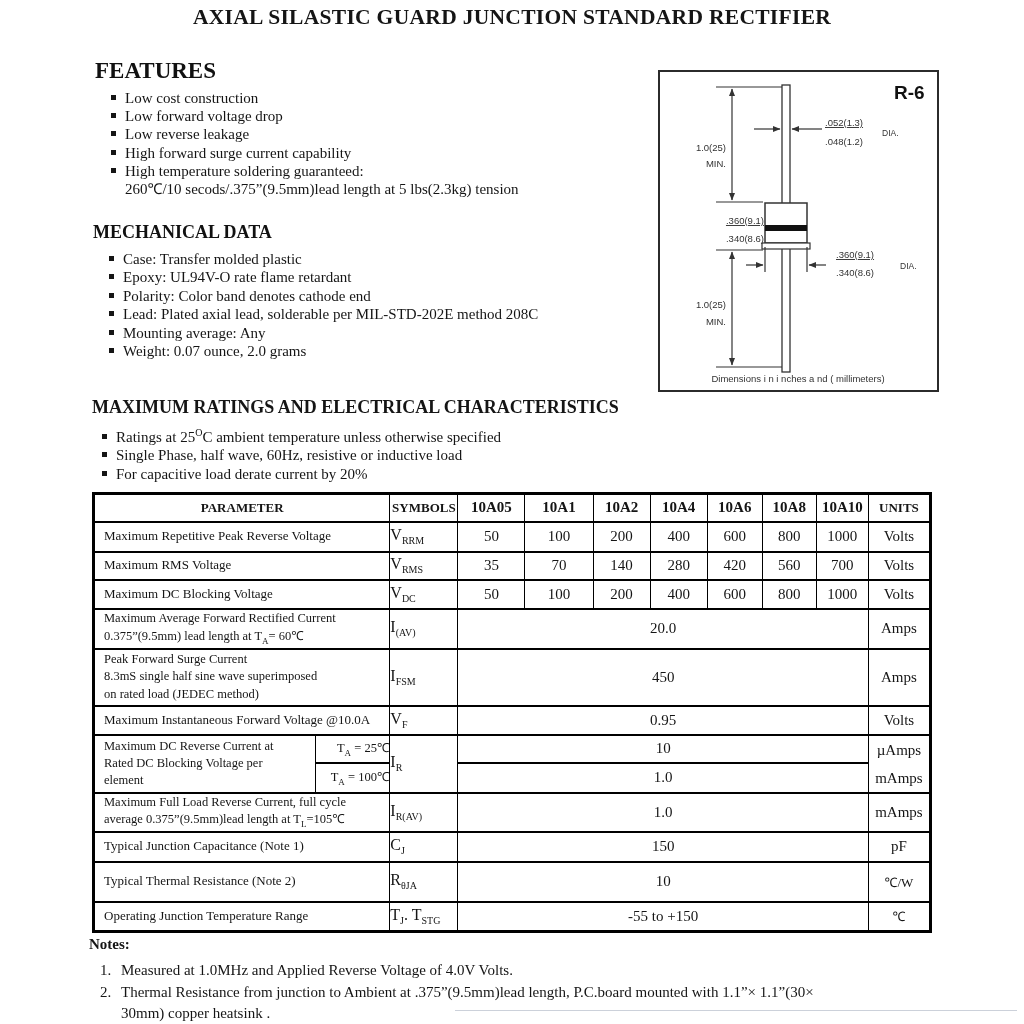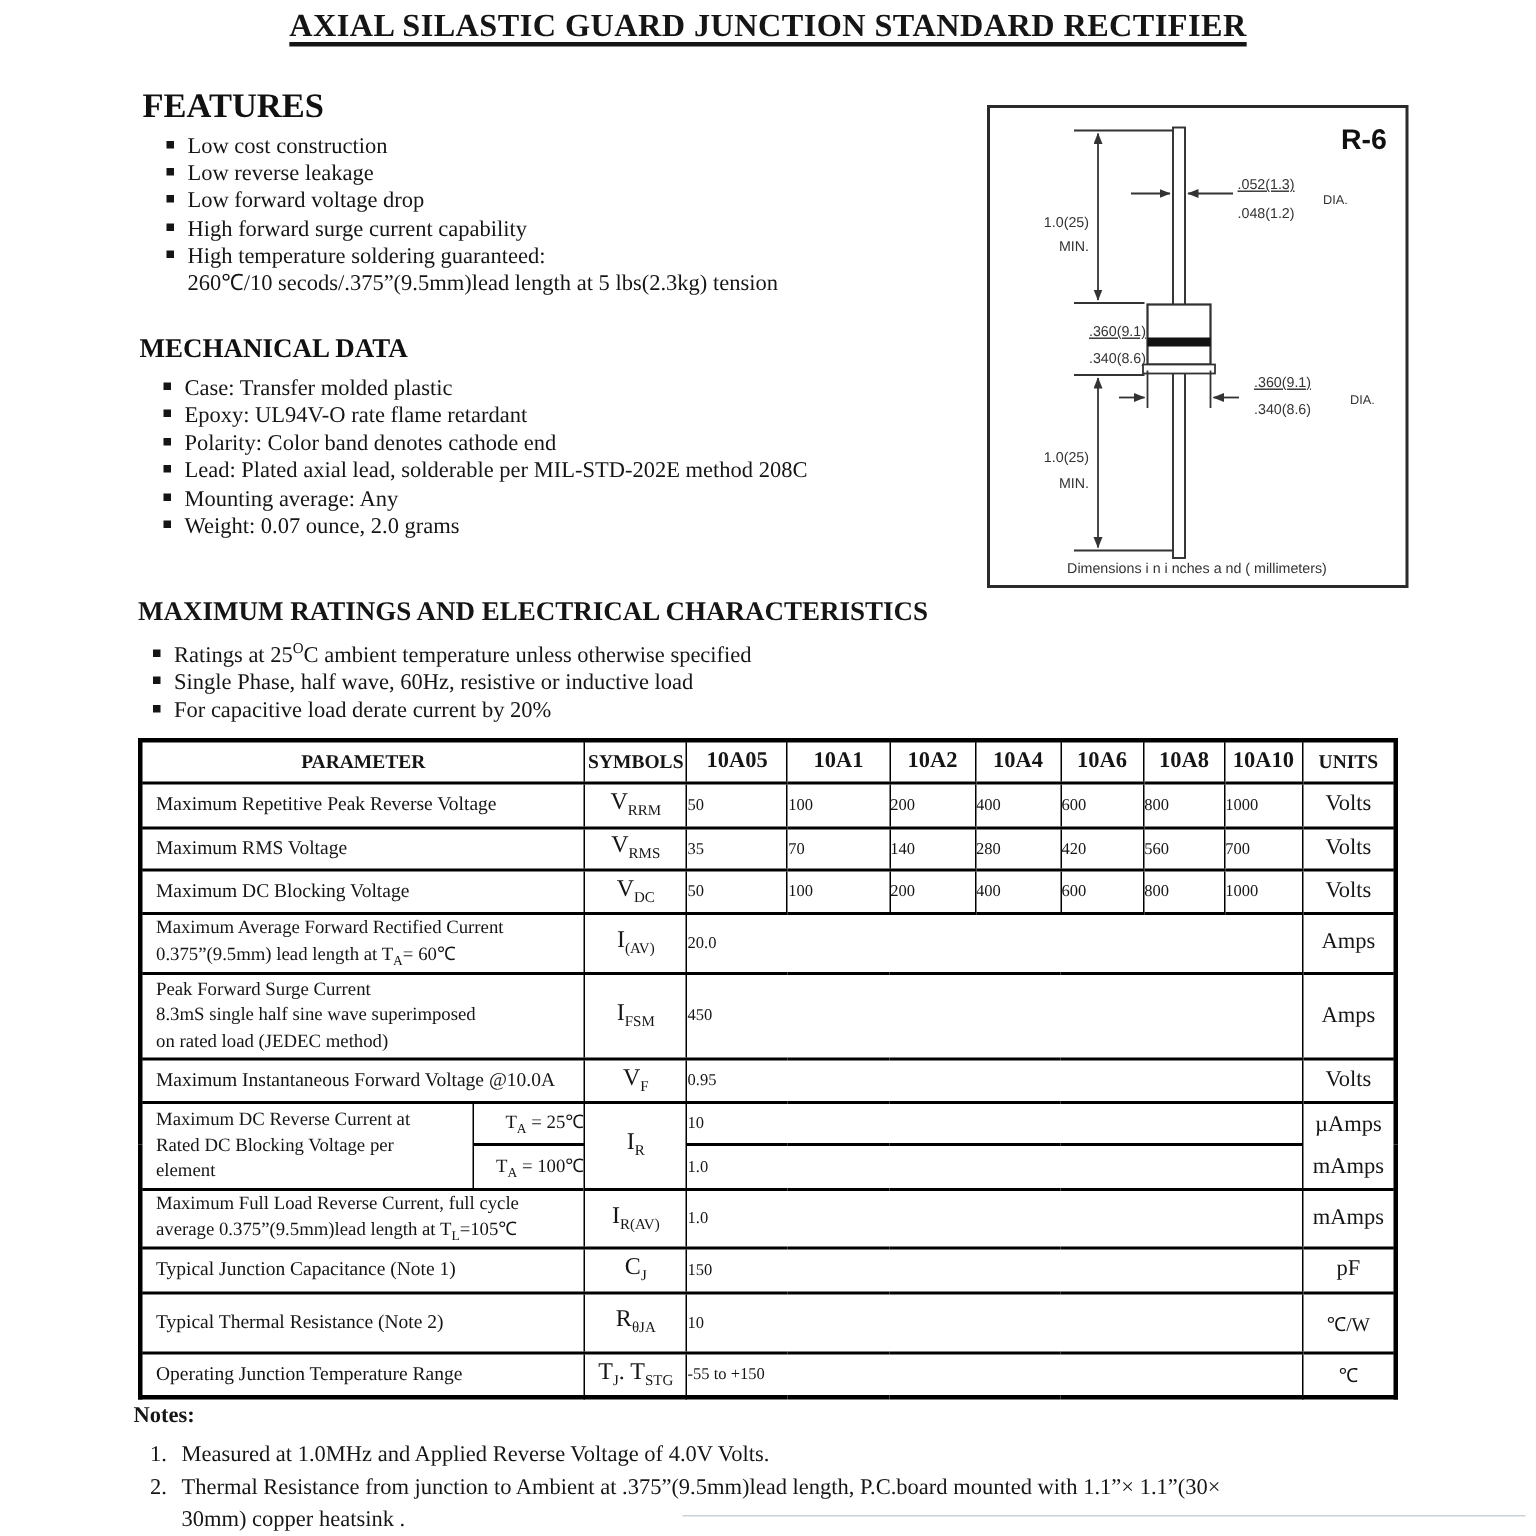--- a/index.html
+++ b/index.html
@@ -2,21 +2,21 @@
 <html><head>
 <meta charset="utf-8">
 <style>
   * { margin:0; padding:0; box-sizing:border-box; }
   html,body { width:1024px; height:1024px; }
   body { background:#ffffff; font-family:"Liberation Serif", serif; color:#151515; }
   .page { position:relative; width:1024px; height:1024px; background:#ffffff; overflow:hidden; }
 
   .title { position:absolute; top:5px; left:0; width:100%; text-align:center;
            font-size:21.5px; font-weight:700; letter-spacing:.3px; }
-  .title span { text-decoration:underline; text-decoration-thickness:2.5px; text-underline-offset:4px; }
+  .title span { text-decoration-thickness:2.5px; text-underline-offset:4px; }
 
   .section-heading { font-weight:700; color:#111; }
   ul.blist { list-style:none; }
   ul.blist li { font-size:15px; }
   .blt { display:inline-block; width:5px; height:5px; background:#151515; margin:0 9px 0 16px; vertical-align:3px; }
 
   .features { position:absolute; left:95px; top:58px; }
   .features .section-heading { font-size:23px; margin-bottom:5px; }
   .features li { line-height:18.2px; }
   .cont { margin-left:30px; font-size:15px; line-height:18.2px; }
@@ -42,22 +42,22 @@
   table.dtable { position:absolute; left:92px; top:492px; width:840px; border-collapse:collapse;
                  table-layout:fixed; background:#fff; }
   .dtable th, .dtable td { border:1px solid #000; border-top-width:2px; border-bottom-width:2px;
                            overflow:hidden; vertical-align:middle; }
   .dtable { border:3px solid #000; }
   .phead { font-size:13px; text-align:center; font-weight:700; }
   .chead { font-size:15px; text-align:center; font-weight:700; }
   .param { text-align:left; padding-left:9px; font-size:13px; line-height:1.3; }
   .param .pl { display:block; font-size:12.5px; line-height:1.38; }
   .param sub, .cond sub { font-size:9px; }
-  .sym { font-size:16px; text-align:center; } .sym sub { font-size:10px; }
-  .val { font-size:11px; text-align:left; }
+  .sym { font-size:16px; } .sym sub { font-size:10px; }
+  .val { font-size:15px; text-align:center; }
   .unit { font-size:15px; text-align:center; }
   .unit .us { display:block; line-height:28px; }
   .cond { font-size:12.5px; text-align:right; }
   tr.rh28 { height:28px; } tr.rh29 { height:29px; } tr.rh30 { height:30px; }
   tr.rh40 { height:40px; } tr.rh42 { height:39px; } tr.rh57 { height:57px; }
 
   .notes { position:absolute; left:89px; top:936px; width:880px; }
   .notes-heading { font-size:15px; font-weight:700; margin-bottom:7px; }
   .note { display:flex; font-size:15px; line-height:21px; margin-bottom:1px; }
   .note-num { width:21px; margin-left:11px; flex:none; }
@@ -71,22 +71,22 @@
 <div class="page">
 
   <div class="title">
     <span>AXIAL SILASTIC GUARD JUNCTION STANDARD RECTIFIER</span>
   </div>
 
   <div class="features">
     <div class="section-heading">FEATURES</div>
     <ul class="blist">
       <li><span class="blt"></span><span>Low cost construction</span></li>
+      <li><span class="blt"></span><span>Low forward voltage drop</span></li>
       <li><span class="blt"></span><span>Low reverse leakage</span></li>
-      <li><span class="blt"></span><span>Low forward voltage drop</span></li>
       <li><span class="blt"></span><span>High forward surge current capability</span></li>
       <li><span class="blt"></span><span>High temperature soldering guaranteed:</span></li>
     </ul>
     <div class="cont">260℃/10 secods/.375”(9.5mm)lead length at 5 lbs(2.3kg) tension</div>
   </div>
 
   <div class="mechanical">
     <div class="section-heading">MECHANICAL DATA</div>
     <ul class="blist">
       <li><span class="blt"></span><span>Case: Transfer molded plastic</span></li>

